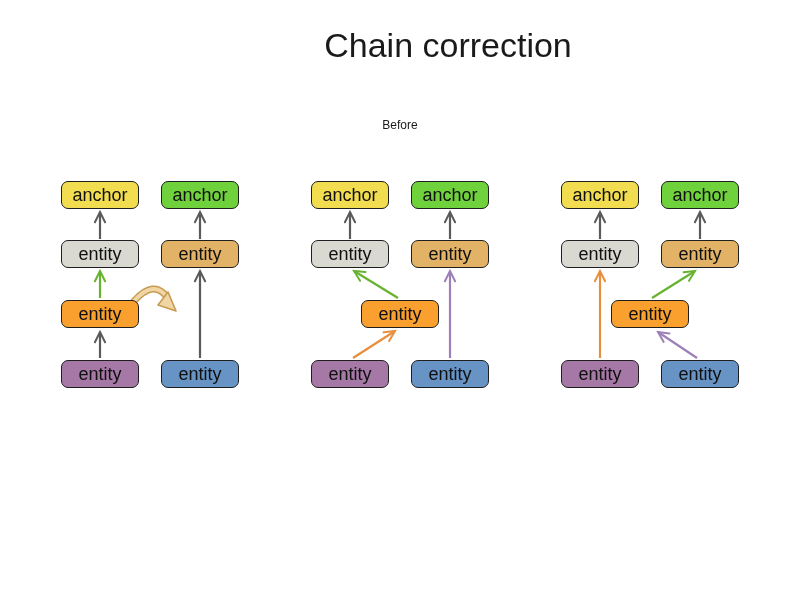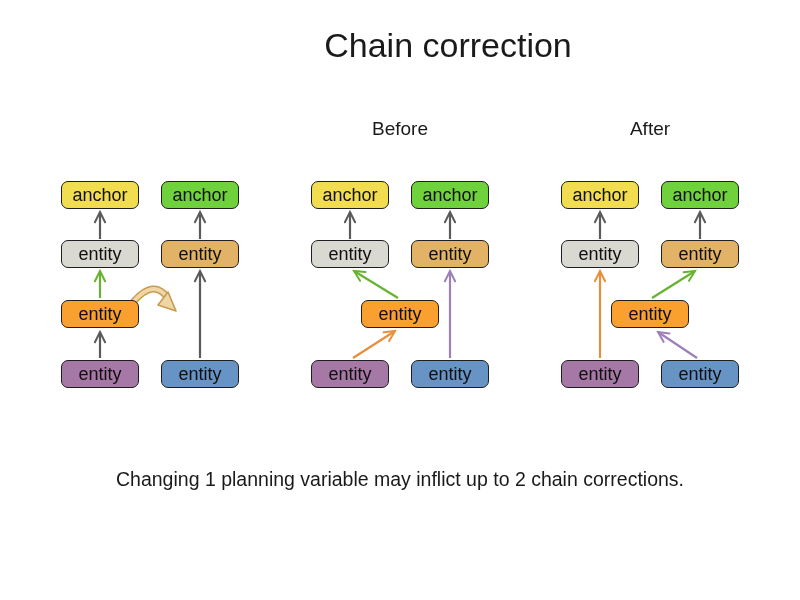--- a/index.html
+++ b/index.html
@@ -6,21 +6,21 @@
   .canvas{
     position:relative;width:800px;height:600px;background:#ffffff;overflow:hidden;
     font-family:"Liberation Sans",sans-serif;
   }
   .title{
     position:absolute;top:26px;left:0;width:800px;text-align:center;
     font-size:34px;color:#1a1a1a;letter-spacing:0px;padding-left:48px;
   }
   .group-label{
     position:absolute;top:118px;width:200px;text-align:center;
-    font-size:19px;color:#1a1a1a;
+    font-size:12px;color:#1a1a1a;
   }
   .group-label.before{left:300px;}
   .group-label.after{left:550px;}
   .caption{
     position:absolute;top:468px;left:0;width:800px;text-align:center;
     font-size:19.5px;color:#1a1a1a;
   }
   #arrow-layer{position:absolute;left:0;top:0;width:800px;height:600px;}
   #nodes{position:absolute;left:0;top:0;width:800px;height:472px;pointer-events:none;}
   .node{
@@ -29,21 +29,20 @@
     display:flex;align-items:center;justify-content:center;
     font-size:18px;color:#101010;line-height:1;
   }
 </style>
 </head>
 <body>
 
 <div class="canvas">
   <div class="title">Chain correction</div>
   <div class="group-label before">Before</div>
-  <div class="group-label after">After</div>
 
   <svg id="arrow-layer" viewBox="0 0 800 600" xmlns="http://www.w3.org/2000/svg">
       <g>
         <line x1="100" y1="239" x2="100" y2="212" stroke="#5A5A5A" stroke-width="2.2"></line>
         <path d="M 94.9 222.3 L 100 212 L 105.1 222.3" fill="none" stroke="#5A5A5A" stroke-width="2" stroke-linecap="round"></path>
       </g>
       <g>
         <line x1="100" y1="298" x2="100" y2="271" stroke="#67B22E" stroke-width="2.2"></line>
         <path d="M 94.9 281.3 L 100 271 L 105.1 281.3" fill="none" stroke="#67B22E" stroke-width="2" stroke-linecap="round"></path>
       </g>
@@ -123,14 +122,13 @@
       <div class="node" style="left: 411px; top: 360px; background: rgb(103, 148, 197); border-color: rgb(31, 31, 31);">entity</div>
       <div class="node" style="left: 561px; top: 181px; background: rgb(241, 221, 79); border-color: rgb(31, 31, 31);">anchor</div>
       <div class="node" style="left: 661px; top: 181px; background: rgb(111, 209, 60); border-color: rgb(31, 31, 31);">anchor</div>
       <div class="node" style="left: 561px; top: 240px; background: rgb(217, 217, 209); border-color: rgb(31, 31, 31);">entity</div>
       <div class="node" style="left: 661px; top: 240px; background: rgb(226, 179, 102); border-color: rgb(31, 31, 31);">entity</div>
       <div class="node" style="left: 611px; top: 300px; background: rgb(249, 160, 47); border-color: rgb(31, 31, 31);">entity</div>
       <div class="node" style="left: 561px; top: 360px; background: rgb(166, 120, 166); border-color: rgb(31, 31, 31);">entity</div>
       <div class="node" style="left: 661px; top: 360px; background: rgb(103, 148, 197); border-color: rgb(31, 31, 31);">entity</div>
     </div>
 
-  <div class="caption">Changing 1 planning variable may inflict up to 2 chain corrections.</div>
 </div>
 
 </body></html>

